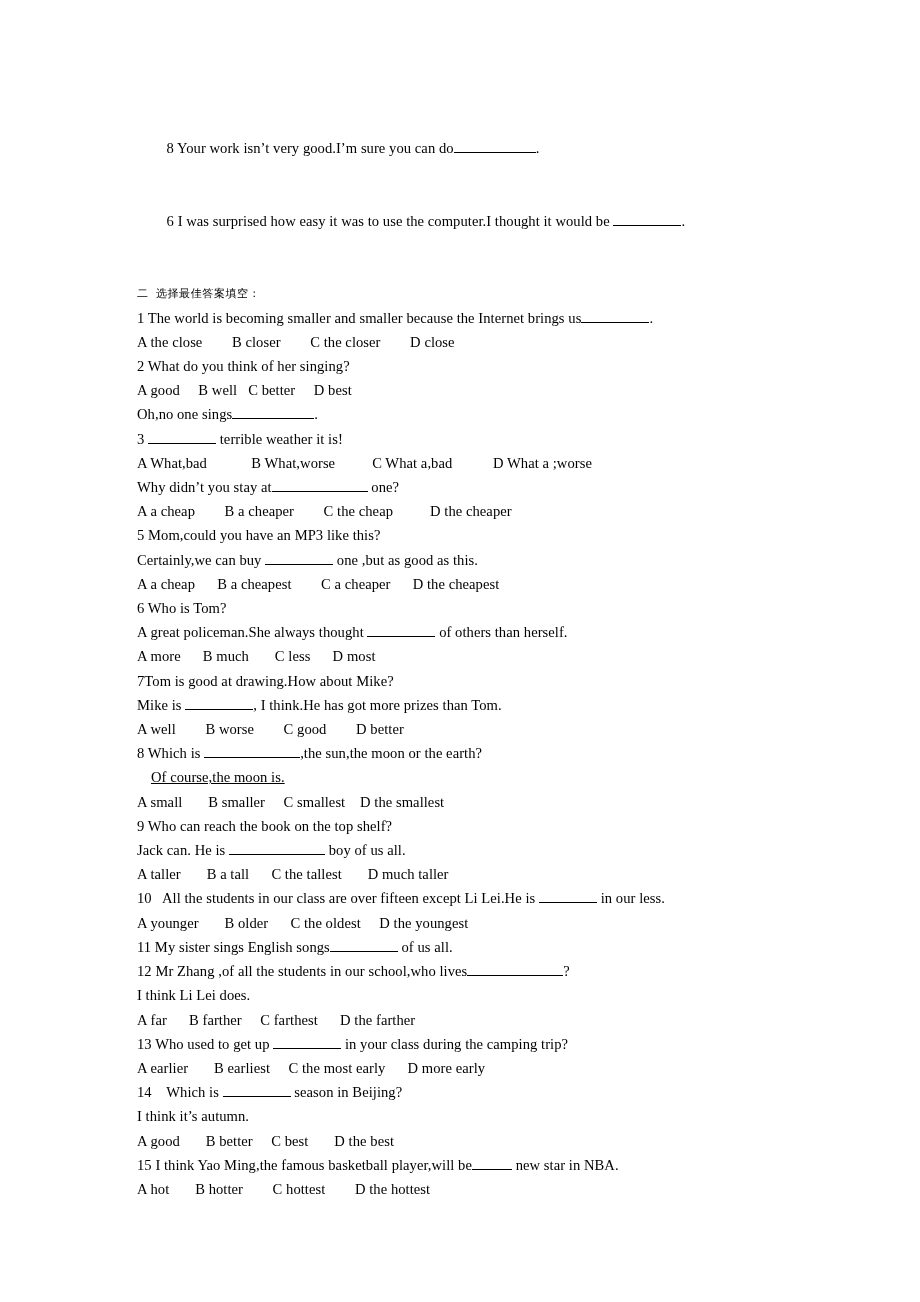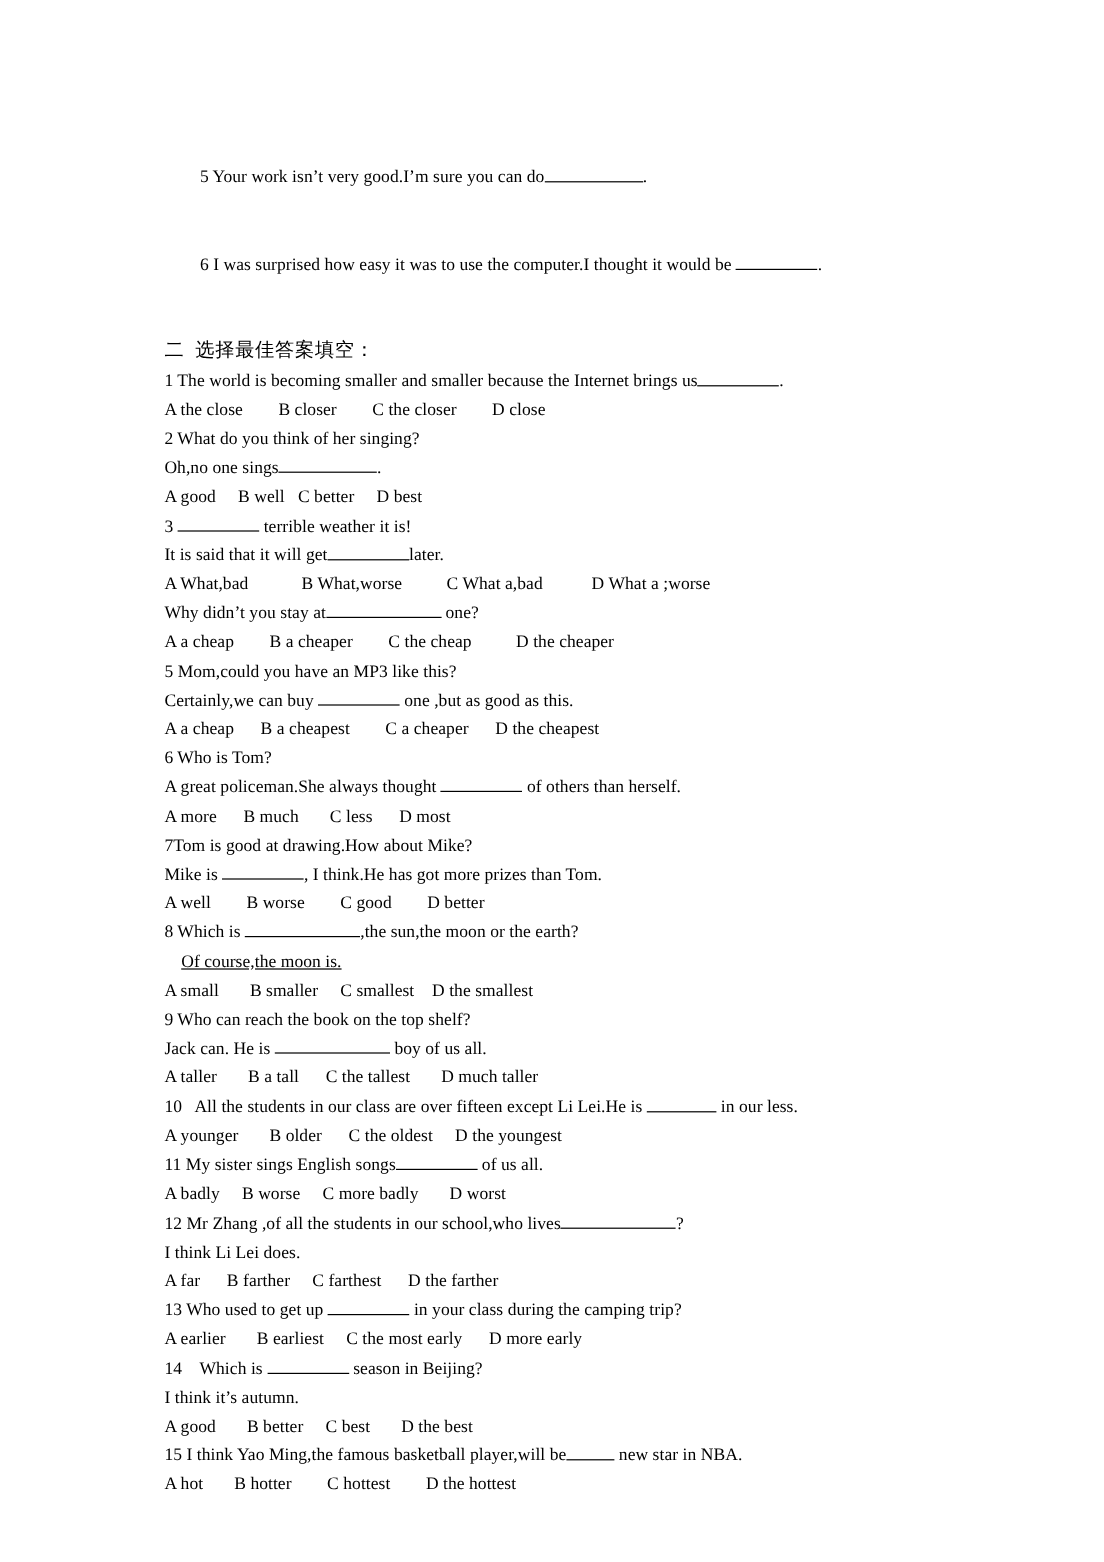--- a/index.html
+++ b/index.html
@@ -30,22 +30,22 @@
     top: 112px;
     width: 740px;
   }
   .line {
     font-size: 14.6px;
     line-height: 24.2px;
     white-space: pre;
     letter-spacing: 0.05px;
   }
   .line.cjk {
-    font-family: Liberation Serif, serif;
-    font-size: 16px;
+    font-family: Liberation Sans, sans-serif;
+    font-size: 11px;
     letter-spacing: 0.6px;
   }
   .line.indent {
     padding-left: 14px;
     text-decoration: underline;
   }
   .spacer {
     height: 24.2px;
   }
   
@@ -63,47 +63,46 @@
   .b-xl { width: 96px; }
 </style>
 </head>
 <body>
 
 <div id="page">
   <div id="doc-body">
 
     <div>
       <div class="line">
-        <span>5 Your work isn’t very good.I’m sure you can do</span><span class="blank b-lg"></span><span>.</span>
+        <span>8 Your work isn’t very good.I’m sure you can do</span><span class="blank b-lg"></span><span>.</span>
       </div>
       <div class="line">
         <span>6 I was surprised how easy it was to use the computer.I thought it would be </span><span class="blank b-md"></span><span>.</span>
       </div>
     </div>
 
     <div class="spacer"></div>
 
     <div class="line cjk">二  选择最佳答案填空：</div>
 
     <div>
 
       <div>
         <div class="line"><span>1 The world is becoming smaller and smaller because the Internet brings us</span><span class="blank b-md"></span><span>.</span></div>
         <div class="line">A the close        B closer        C the closer        D close</div>
       </div>
 
       <div>
         <div class="line">2 What do you think of her singing?</div>
+        <div class="line">A good     B well   C better     D best</div>
         <div class="line"><span>Oh,no one sings</span><span class="blank b-lg"></span><span>.</span></div>
-        <div class="line">A good     B well   C better     D best</div>
       </div>
 
       <div>
         <div class="line"><span>3 </span><span class="blank b-md"></span><span> terrible weather it is!</span></div>
-        <div class="line"><span>It is said that it will get</span><span class="blank b-md"></span><span>later.</span></div>
         <div class="line">A What,bad            B What,worse          C What a,bad           D What a ;worse</div>
       </div>
 
       <div>
         <div class="line"><span>Why didn’t you stay at</span><span class="blank b-xl"></span><span> one?</span></div>
         <div class="line">A a cheap        B a cheaper        C the cheap          D the cheaper</div>
       </div>
 
       <div>
         <div class="line">5 Mom,could you have an MP3 like this?</div>
@@ -135,21 +134,20 @@
         <div class="line">A taller       B a tall      C the tallest       D much taller</div>
       </div>
 
       <div>
         <div class="line"><span>10   All the students in our class are over fifteen except Li Lei.He is </span><span class="blank b-sm"></span><span> in our less.</span></div>
         <div class="line">A younger       B older      C the oldest     D the youngest</div>
       </div>
 
       <div>
         <div class="line"><span>11 My sister sings English songs</span><span class="blank b-md"></span><span> of us all.</span></div>
-        <div class="line">A badly     B worse     C more badly       D worst</div>
       </div>
 
       <div>
         <div class="line"><span>12 Mr Zhang ,of all the students in our school,who lives</span><span class="blank b-xl"></span><span>?</span></div>
         <div class="line">I think Li Lei does.</div>
         <div class="line">A far      B farther     C farthest      D the farther</div>
       </div>
 
       <div>
         <div class="line"><span>13 Who used to get up </span><span class="blank b-md"></span><span> in your class during the camping trip?</span></div>

